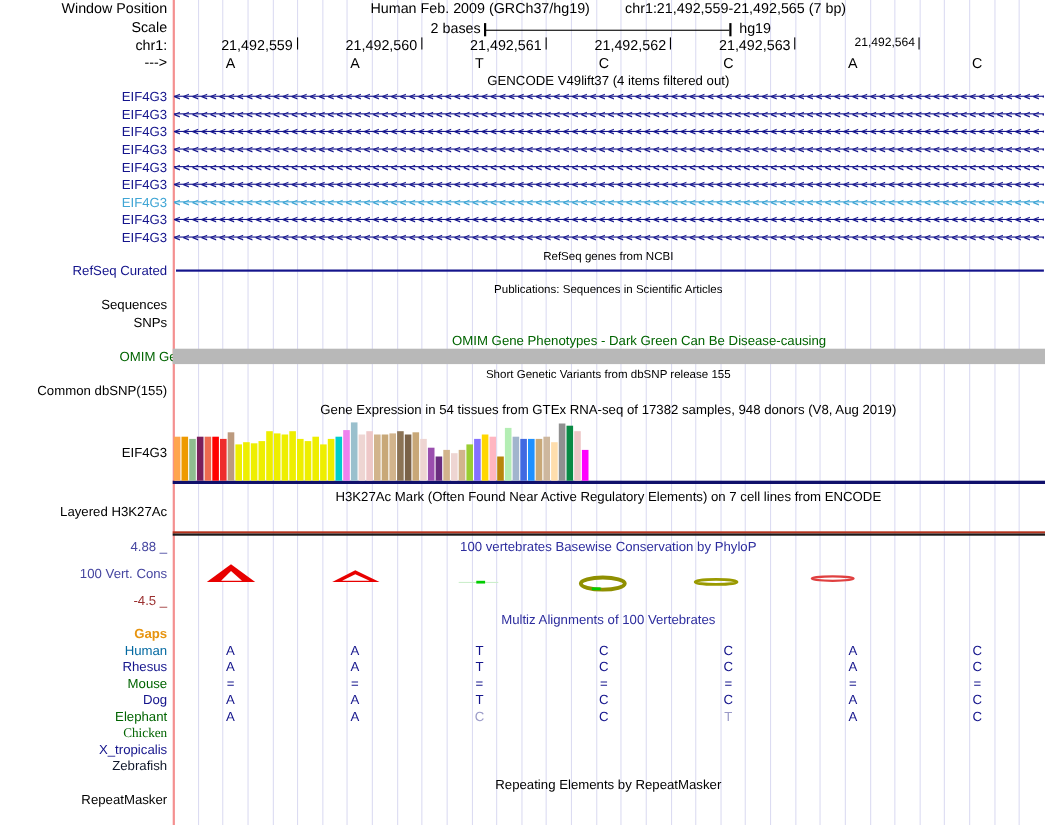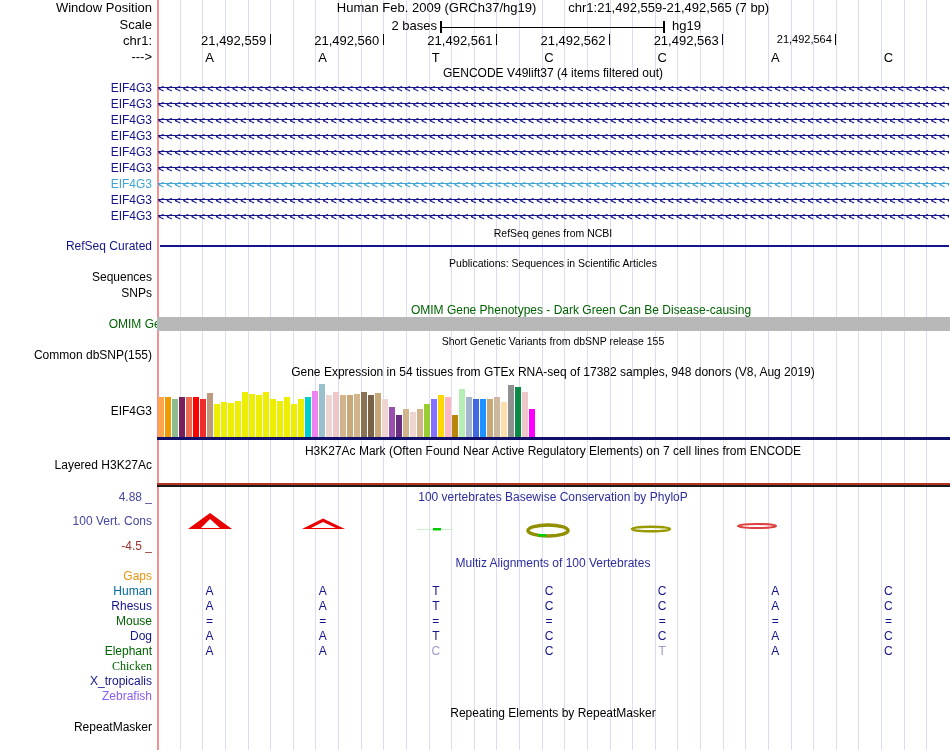--- a/index.html
+++ b/index.html
@@ -226,21 +226,21 @@
     <div style="position: absolute; left: 466px; top: 397px; width: 5.5px; height: 40px; background: rgb(162, 181, 205);"></div>
     <div style="position: absolute; left: 473px; top: 399px; width: 5.5px; height: 38px; background: rgb(65, 105, 225);"></div>
     <div style="position: absolute; left: 480px; top: 399px; width: 5.5px; height: 38px; background: rgb(30, 144, 255);"></div>
     <div style="position: absolute; left: 487px; top: 399px; width: 5.5px; height: 38px; background: rgb(200, 168, 120);"></div>
     <div style="position: absolute; left: 494px; top: 397px; width: 5.5px; height: 40px; background: rgb(205, 183, 158);"></div>
     <div style="position: absolute; left: 501px; top: 402px; width: 5.5px; height: 35px; background: rgb(255, 222, 173);"></div>
     <div style="position: absolute; left: 508px; top: 385px; width: 5.5px; height: 52px; background: rgb(144, 144, 144);"></div>
     <div style="position: absolute; left: 515px; top: 387px; width: 5.5px; height: 50px; background: rgb(10, 138, 69);"></div>
     <div style="position: absolute; left: 522px; top: 392px; width: 5.5px; height: 45px; background: rgb(238, 200, 200);"></div>
     <div style="position: absolute; left: 529px; top: 409px; width: 5.5px; height: 28px; background: rgb(255, 0, 255);"></div>
-    <div style="position: absolute; left: 0px; top: 569px; width: 152px; text-align: right; color: rgb(231, 148, 15);">Gaps</div>
+    <div style="position: absolute; left: 0px; top: 569px; width: 152px; text-align: right; color: rgb(231, 148, 15); font-weight: bold;">Gaps</div>
     <div style="position: absolute; left: 0px; top: 584px; width: 152px; text-align: right; color: #0369a1;">Human</div>
     <div style="position: absolute; left: 199.571px; top: 584px; width: 20px; text-align: center; color: rgb(20, 20, 140);">A</div>
     <div style="position: absolute; left: 312.714px; top: 584px; width: 20px; text-align: center; color: rgb(20, 20, 140);">A</div>
     <div style="position: absolute; left: 425.857px; top: 584px; width: 20px; text-align: center; color: rgb(20, 20, 140);">T</div>
     <div style="position: absolute; left: 539px; top: 584px; width: 20px; text-align: center; color: rgb(20, 20, 140);">C</div>
     <div style="position: absolute; left: 652.143px; top: 584px; width: 20px; text-align: center; color: rgb(20, 20, 140);">C</div>
     <div style="position: absolute; left: 765.286px; top: 584px; width: 20px; text-align: center; color: rgb(20, 20, 140);">A</div>
     <div style="position: absolute; left: 878.429px; top: 584px; width: 20px; text-align: center; color: rgb(20, 20, 140);">C</div>
     <div style="position: absolute; left: 0px; top: 599px; width: 152px; text-align: right; color: rgb(20, 20, 140);">Rhesus</div>
     <div style="position: absolute; left: 199.571px; top: 599px; width: 20px; text-align: center; color: rgb(20, 20, 140);">A</div>
@@ -269,14 +269,14 @@
     <div style="position: absolute; left: 0px; top: 644px; width: 152px; text-align: right; color: rgb(0, 100, 0);">Elephant</div>
     <div style="position: absolute; left: 199.571px; top: 644px; width: 20px; text-align: center; color: rgb(20, 20, 140);">A</div>
     <div style="position: absolute; left: 312.714px; top: 644px; width: 20px; text-align: center; color: rgb(20, 20, 140);">A</div>
     <div style="position: absolute; left: 425.857px; top: 644px; width: 20px; text-align: center; color: rgb(154, 154, 200);">C</div>
     <div style="position: absolute; left: 539px; top: 644px; width: 20px; text-align: center; color: rgb(20, 20, 140);">C</div>
     <div style="position: absolute; left: 652.143px; top: 644px; width: 20px; text-align: center; color: rgb(154, 154, 200);">T</div>
     <div style="position: absolute; left: 765.286px; top: 644px; width: 20px; text-align: center; color: rgb(20, 20, 140);">A</div>
     <div style="position: absolute; left: 878.429px; top: 644px; width: 20px; text-align: center; color: rgb(20, 20, 140);">C</div>
     <div style="position: absolute; left: 0px; top: 659px; width: 152px; text-align: right; color: rgb(0, 100, 0); font-family: Liberation Serif, serif;">Chicken</div>
     <div style="position: absolute; left: 0px; top: 674px; width: 152px; text-align: right; color: rgb(20, 20, 140);">X_tropicalis</div>
-    <div style="position: absolute; left: 0px; top: 689px; width: 152px; text-align: right; color: #8b5cf6;">Zebrafish</div>
+    <div style="position: absolute; left: 0px; top: 689px; width: 152px; text-align: right; color: #0f172a;">Zebrafish</div>
   </div>
 
 </body></html>

